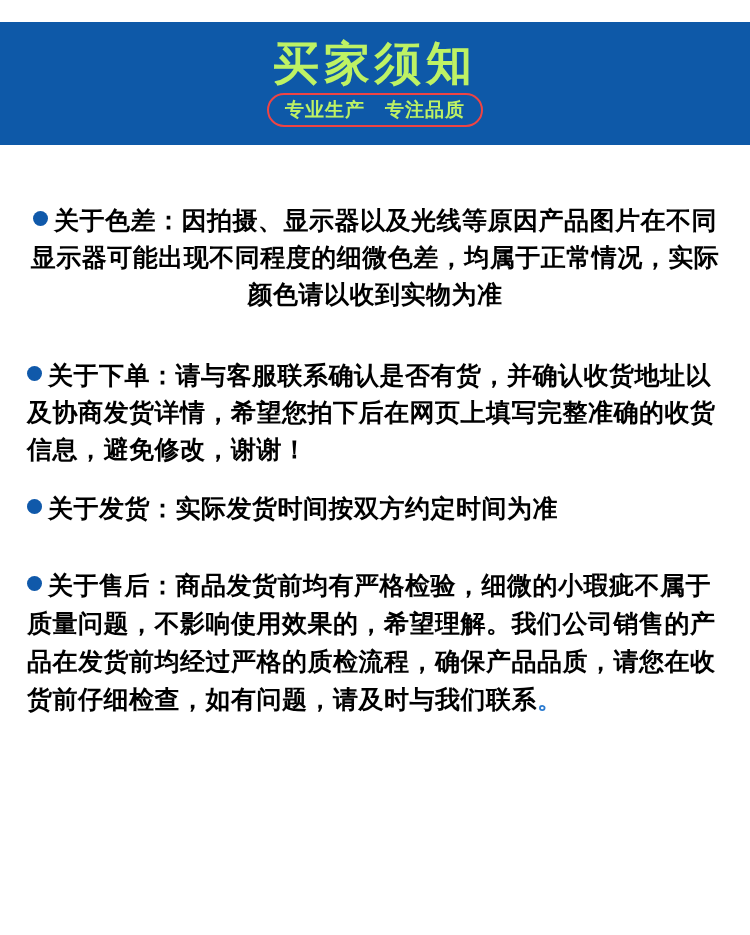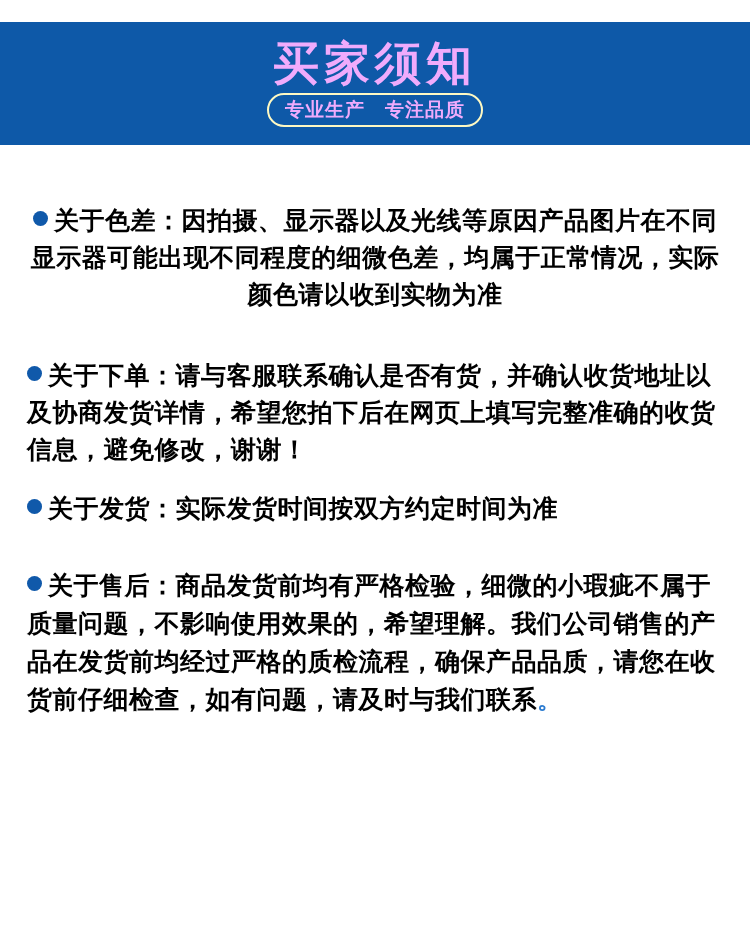--- a/index.html
+++ b/index.html
@@ -10,37 +10,37 @@
     font-family: "Liberation Sans", "DejaVu Sans", sans-serif;
     overflow: hidden;
   }
   .page { width: 750px; height: 935px; }
 
   
   .banner {
     margin-top: 22px;
     height: 123px;
     background: #0e59a8;
-    color: #f0abfc;
+    color: #bef264;
     text-align: center;
   }
   .banner-title {
     padding-top: 14px;
     font-size: 46px;
     font-weight: 700;
     letter-spacing: 5px;
     line-height: 54px;
   }
   .badge-row {
     margin-top: 3px;
     display: flex;
     justify-content: center;
   }
   .badge {
-    border: 2px solid #fef9c3;
+    border: 2px solid #ef4444;
     border-radius: 17px;
     padding: 3px 16px;
     font-size: 19px;
     font-weight: 700;
     letter-spacing: 1px;
     line-height: 24px;
     white-space: pre;
   }
 
   

